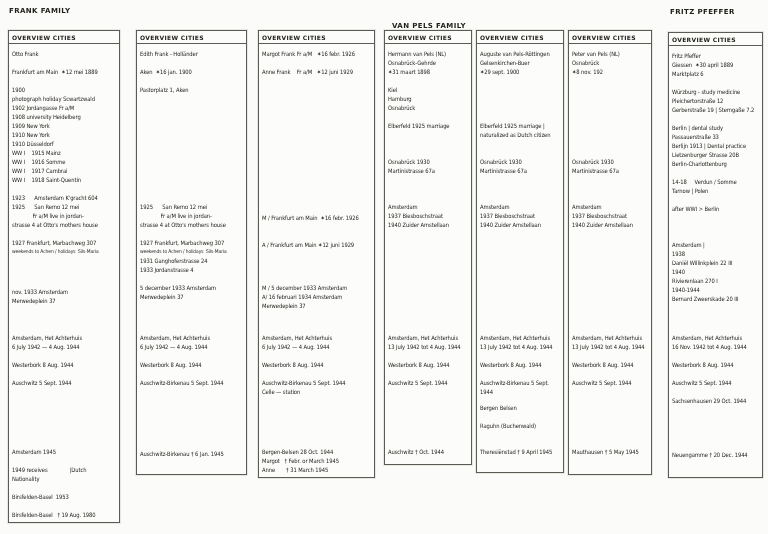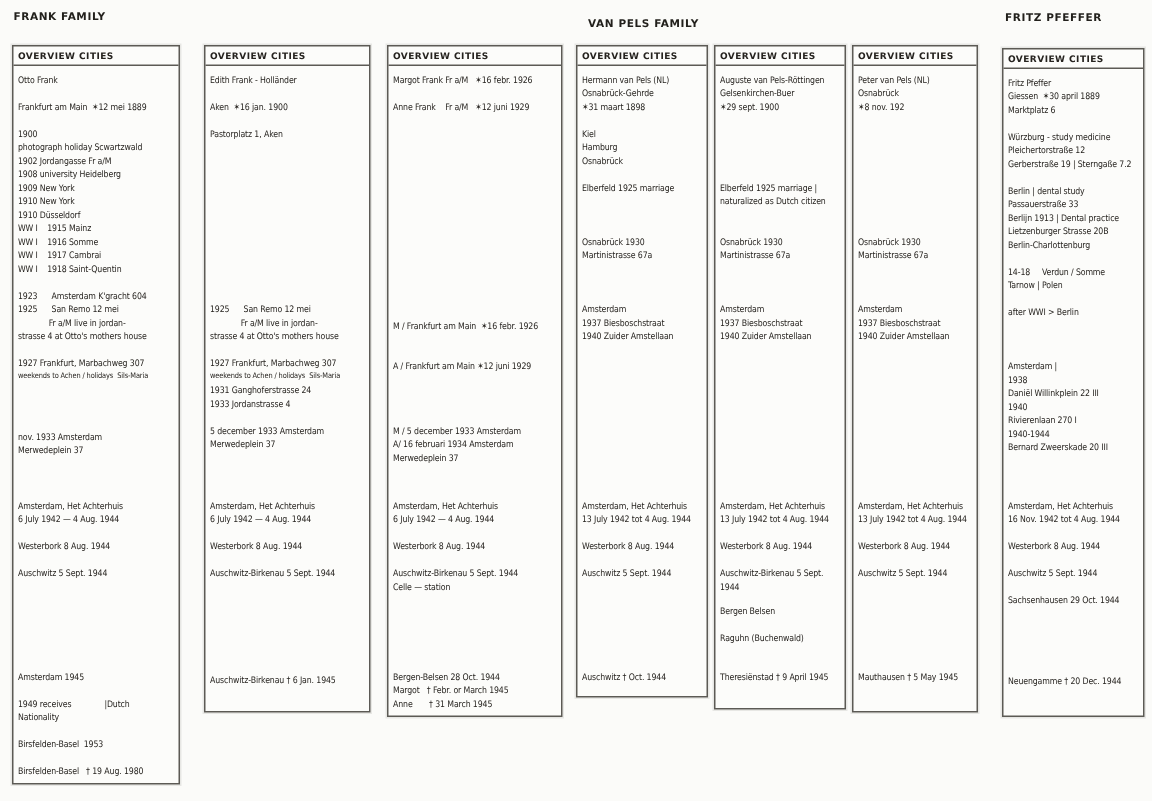--- a/index.html
+++ b/index.html
@@ -51,21 +51,21 @@
   }
   .block.small .line{
     font-size:5.1px;
     line-height:9px;
   }
 </style>
 </head>
 <body>
 
 <div class="group-header" style="left:9px;top:7px">FRANK FAMILY</div>
-<div class="group-header" style="left:392px;top:12px">VAN PELS FAMILY</div>
+<div class="group-header" style="left:392px;top:22px">VAN PELS FAMILY</div>
 <div class="group-header" style="left:670px;top:8px">FRITZ PFEFFER</div>
 
 <section class="col" style="left:8px;top:30px;width:112px;height:493px">
   <div class="col-header">OVERVIEW CITIES</div>
 <div class="block" style="top: 18px;">
       <div class="line">Otto Frank</div>
     </div>
     <div class="block" style="top: 36px;">
       <div class="line">Frankfurt am Main  ✶12 mei 1889</div>
     </div>

